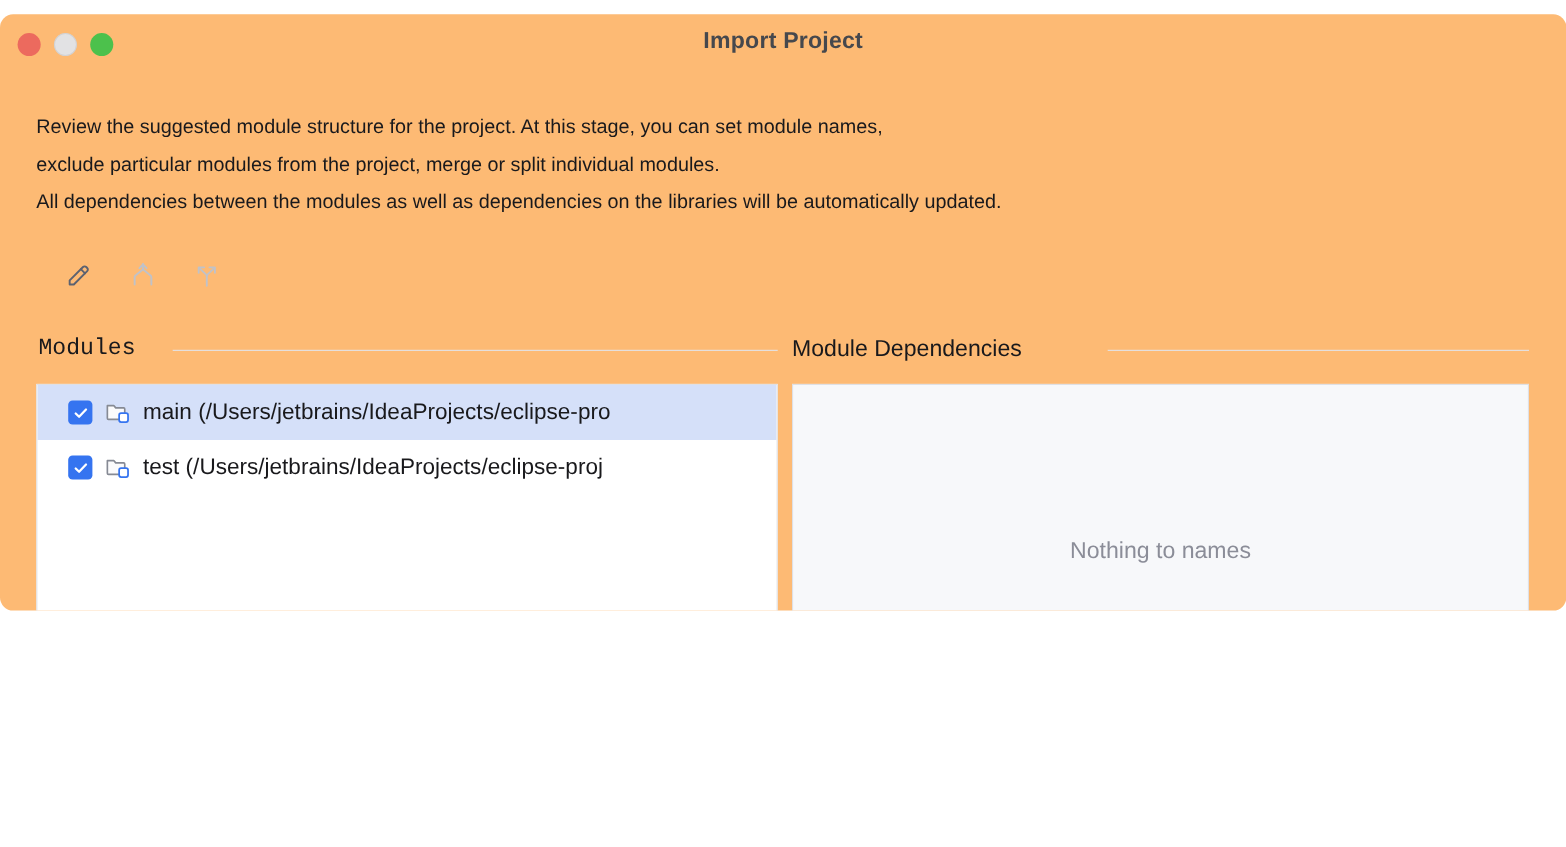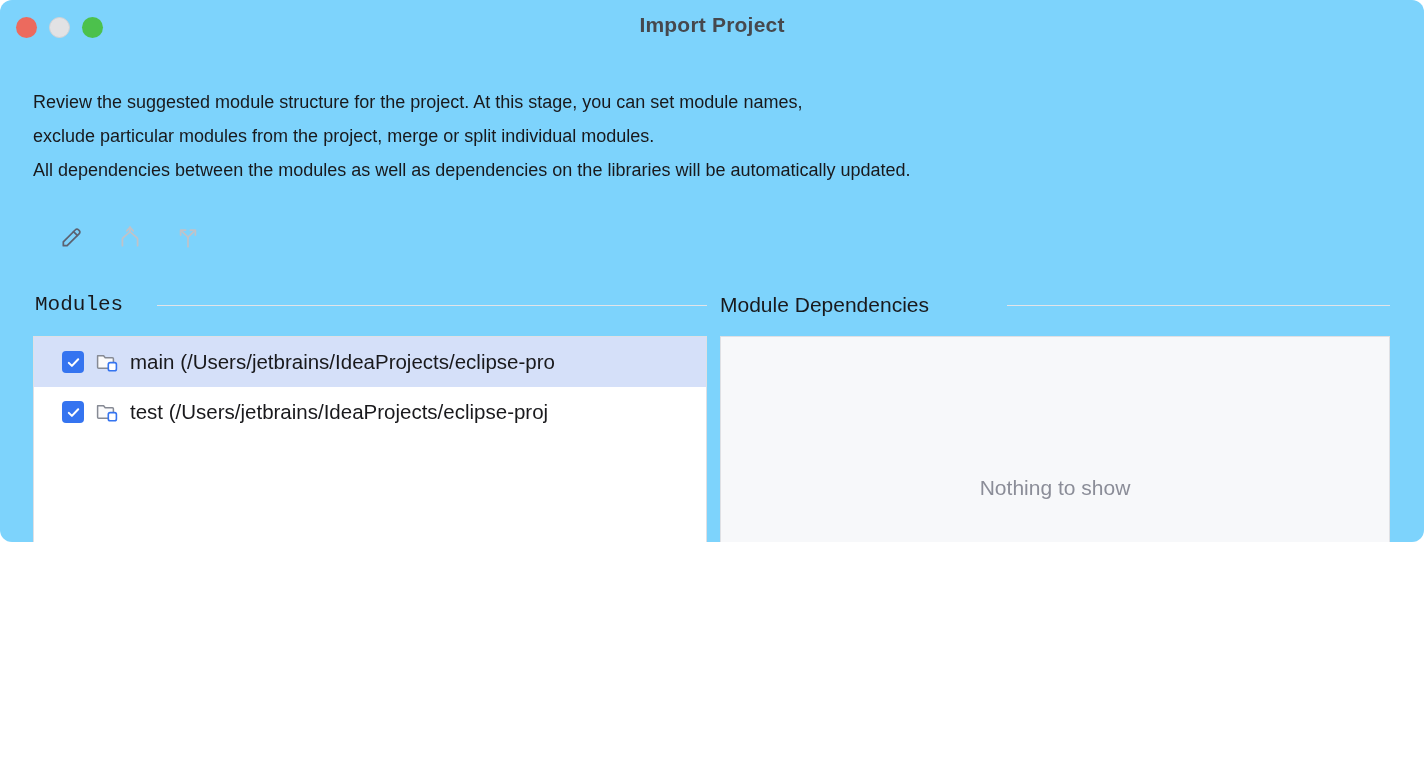--- a/index.html
+++ b/index.html
@@ -12,24 +12,25 @@
     height: 770px;
     overflow: hidden;
     font-family: "Liberation Sans", sans-serif;
     -webkit-font-smoothing: antialiased;
   }
 
   .window {
     position: relative;
     width: 1424px;
     height: 542px;
-    background: #7dd3fc;
+    background: #fdba74;
     border-radius: 12px;
     overflow: hidden;
     box-sizing: border-box;
+    margin-top: 13px;
   }
 
   
   .titlebar {
     position: absolute;
     top: 0; left: 0;
     width: 1424px;
     height: 56px;
   }
   .traffic {
@@ -331,21 +332,21 @@
           <path d="M2.6 5.8 h6 l1.6 2 h7.2 a1 1 0 0 1 1 1 v8.4 a1 1 0 0 1 -1 1 h-13.8 a1 1 0 0 1 -1 -1 Z" stroke="#868a94" stroke-width="1.5" stroke-linejoin="round" fill="#fbfbfc"></path>
           <rect x="13.3" y="12.6" width="8.1" height="8.1" rx="1.8" fill="#ffffff" stroke="#3574f0" stroke-width="1.6"></rect>
         </svg>
       </span>
       <span class="module-label">test (/Users/jetbrains/IdeaProjects/eclipse-proj</span>
     </div>
 
   </div>
 
   <div class="panel deps">
-    <span class="empty-text">Nothing to show</span>
+    <span class="empty-text">Nothing to names</span>
   </div>
 
   <button class="help-btn">
     <span>?</span>
   </button>
 
   <button class="btn cancel-btn">Module</button>
 
 
   <div class="next-wrap">

